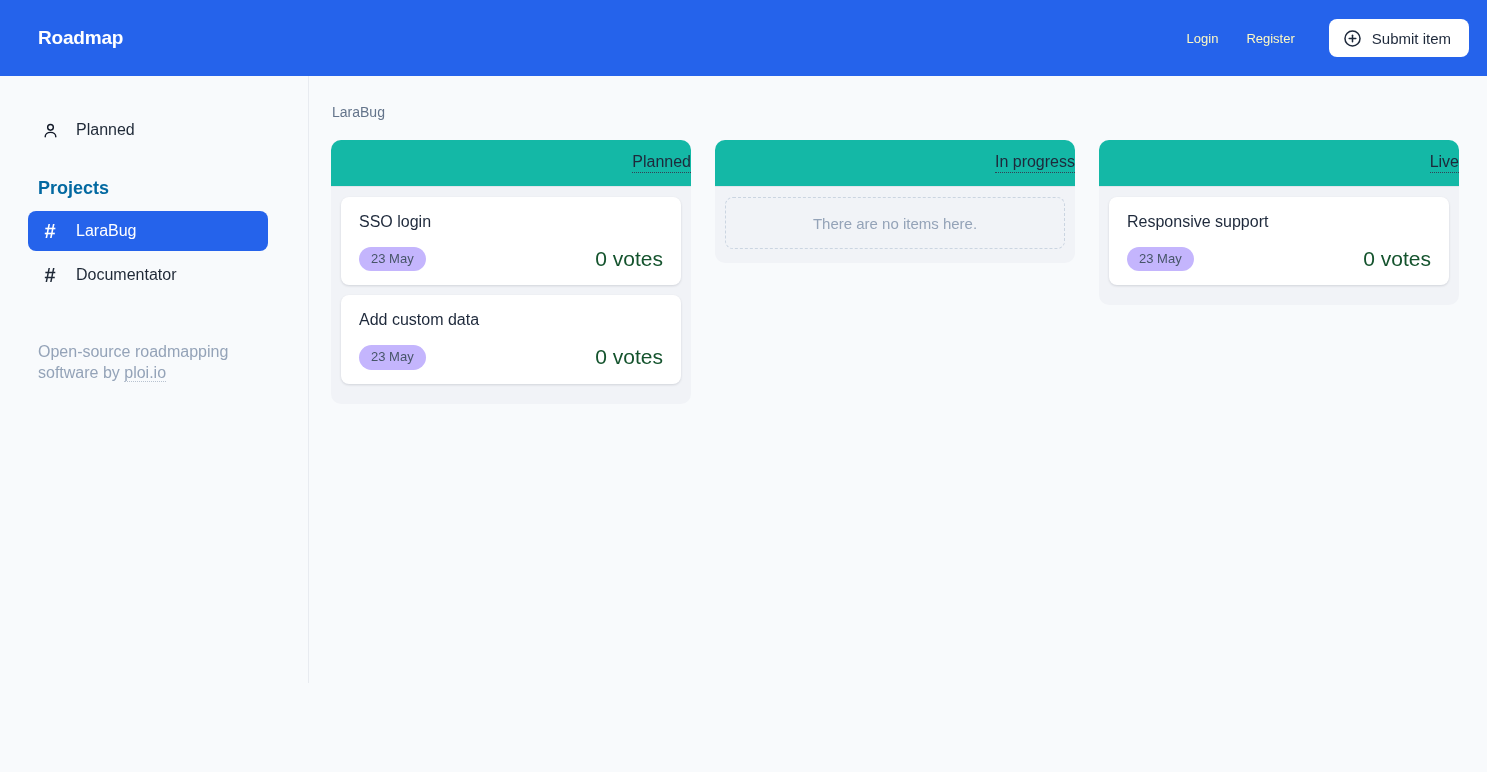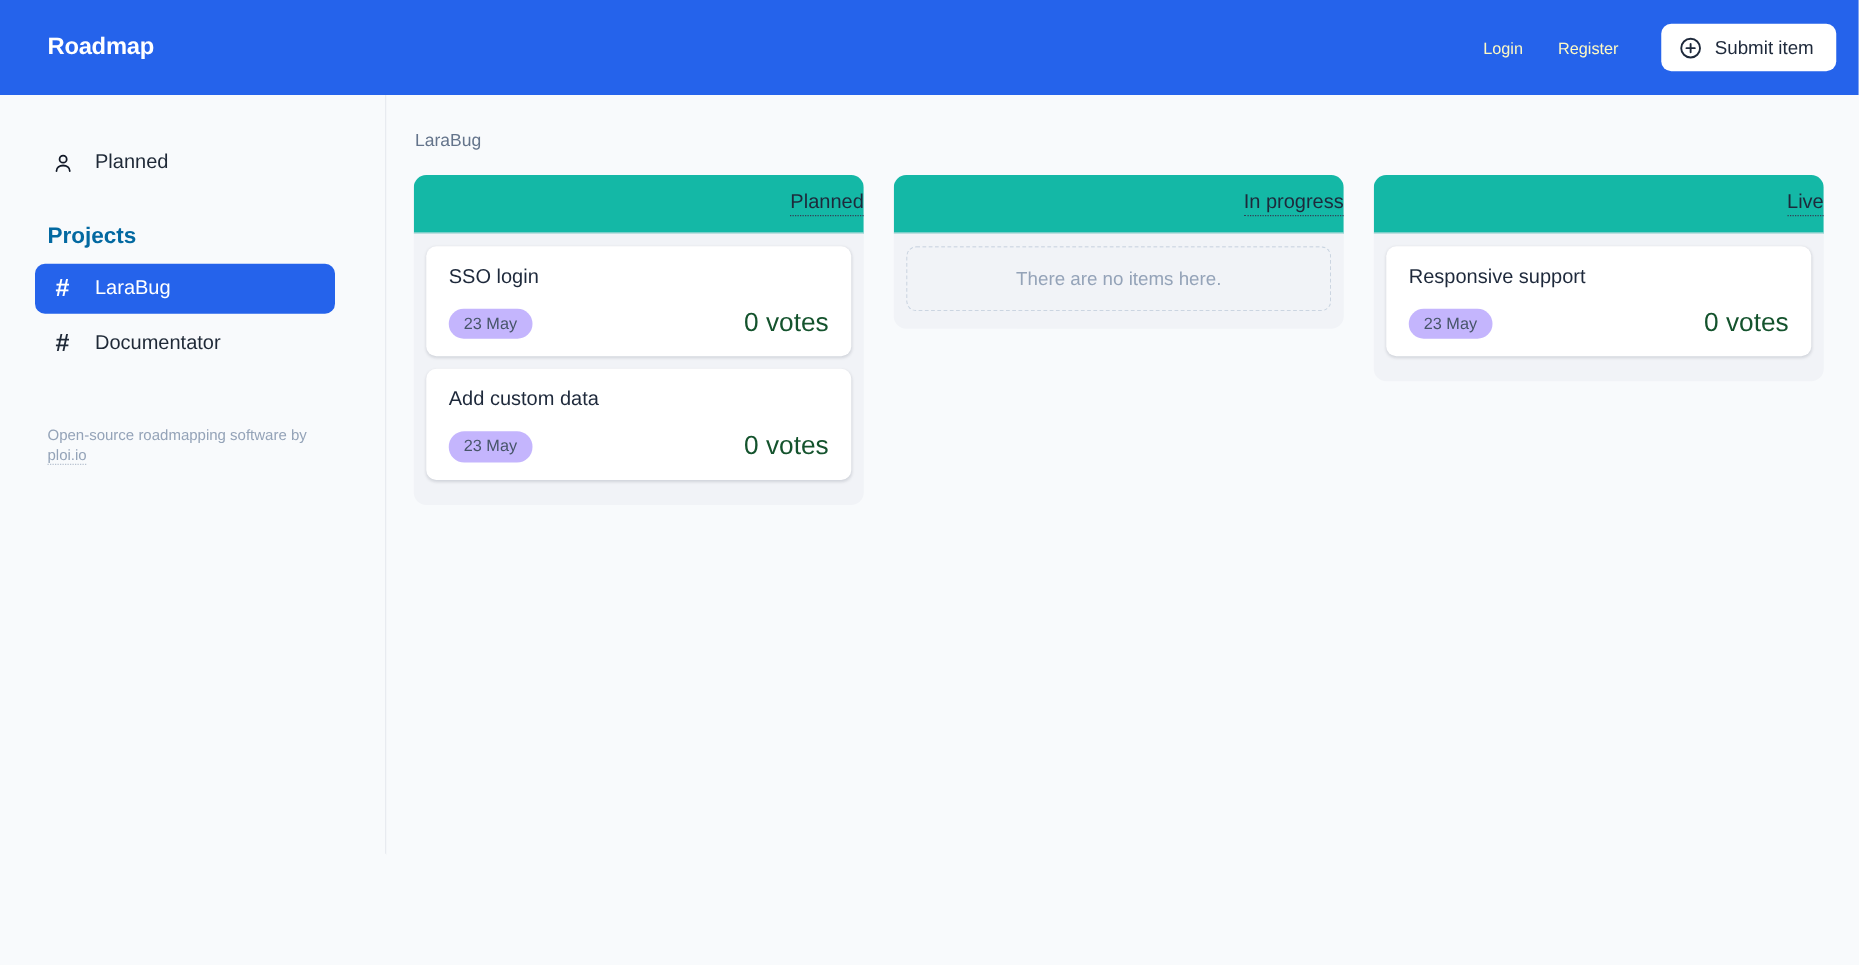--- a/index.html
+++ b/index.html
@@ -114,21 +114,21 @@
   }
   .side-heading {
     font-size: 18px;
     font-weight: 700;
     color: #0369a1;
     margin: 28px 0 12px 10px;
   }
   .side-footer {
     margin-top: 46px;
     padding-left: 10px;
-    font-size: 12px;
+    font-size: 16px;
     line-height: 1.32;
     color: #94a3b8;
     max-width: 222px;
   }
   .side-footer a {
     color: #94a3b8;
     text-decoration: none;
     border-bottom: 1px dotted #b8c2d0;
   }
 

